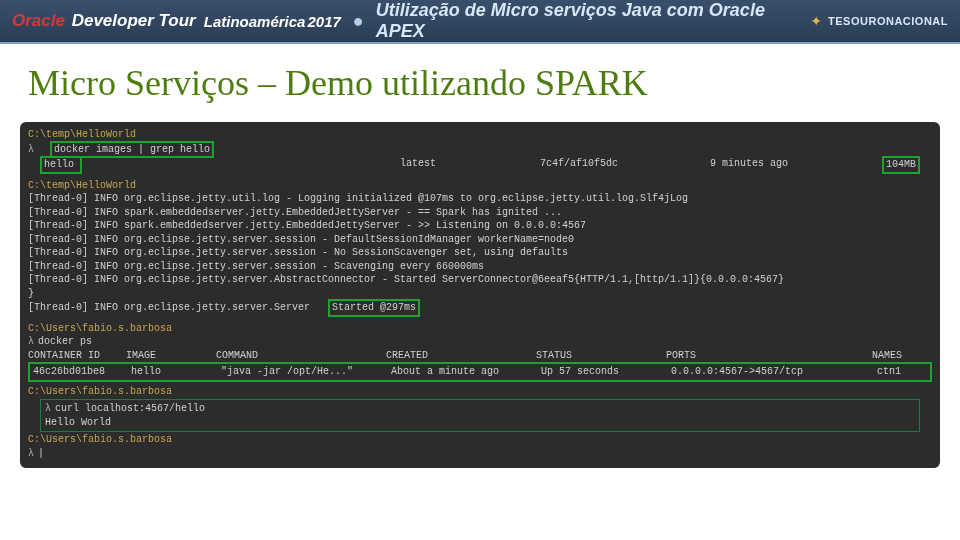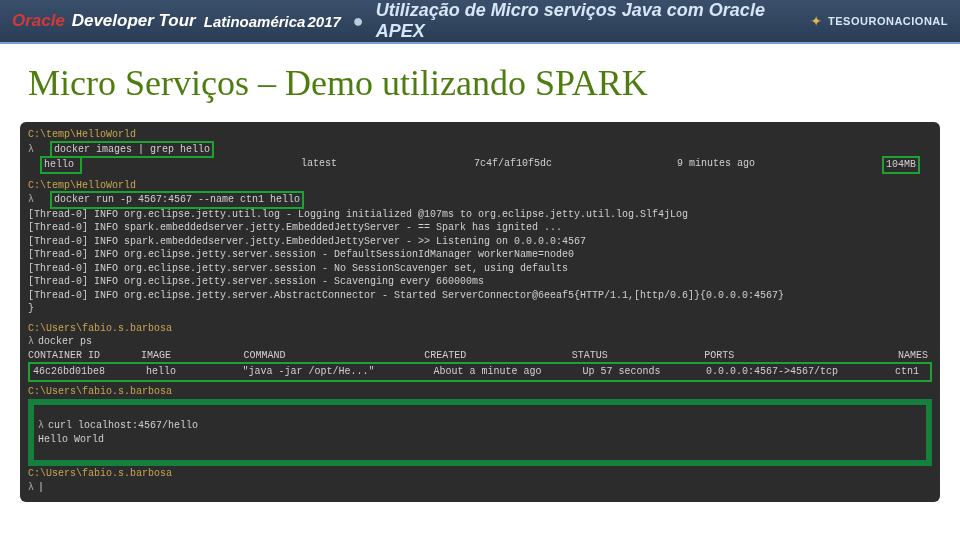--- a/index.html
+++ b/index.html
@@ -41,27 +41,27 @@
     padding: 6px 8px 8px 8px;
     line-height: 1.35;
     border-radius: 6px;
   }
   .term-line { white-space: pre; }
   .prompt-path { color: #c8a64f; }
   .prompt-sym { color: #a8a8a8; margin-right: 4px; }
   .cmd { color: #d0d0d0; }
   .box-green { display: inline-block; border: 2px solid #1aa32e; padding: 0 2px; margin: -1px 12px; }
   .box-green-wide { border: 2px solid #1aa32e; display: block; padding: 1px 3px; }
-  .hello-big-border { border: 6px solid #15803d; display: block; padding: 14px 4px; margin: 1px 0; }
-  .trow { display: flex; gap: 33px; }
+  .hello-big-border { border: 1px solid #15803d; display: block; padding: 2px 4px; margin: 1px 12px; }
+  .trow { display: flex; }
   .tcell { padding-right: 8px; }
   .c-id    { width: 98px; }
   .c-img   { width: 90px; }
   .c-cmd   { width: 170px; }
-  .c-crt   { width: 150px; margin-left: 18px; }
+  .c-crt   { width: 150px; }
   .c-sts   { width: 130px; }
   .c-prt   { width: 190px; }
   .c-nm    { width: 50px; padding-left: 16px; }
   .sep-blank { height: 6px; }
   .sep-blank-sm { height: 3px; }
 </style>
 </head>
 <body>
 
 <div class="header-bar">
@@ -91,29 +91,29 @@
     <span class="box-green" style="padding:0 6px 0 2px;"><span>hello</span></span>
     <span style="flex:1"></span>
     <span style="width:140px">latest</span>
     <span style="width:170px">7c4f/af10f5dc</span>
     <span style="width:160px">9 minutes ago</span>
     <span class="box-green"><span>104MB</span></span>
   </div>
 
   <div class="sep-blank"></div>
   <div class="term-line"><span class="prompt-path">C:\temp\HelloWorld</span></div>
-  <div class="term-line"><span class="prompt-sym">λ</span><span class="box-green"><span class="cmd">docker run -p 4567:4567 --name ctn1 hello</span></span></div>
   <div class="term-line">[Thread-0] INFO org.eclipse.jetty.util.log - Logging initialized @107ms to org.eclipse.jetty.util.log.Slf4jLog</div>
   <div class="term-line">[Thread-0] INFO spark.embeddedserver.jetty.EmbeddedJettyServer - == Spark has ignited ...</div>
   <div class="term-line">[Thread-0] INFO spark.embeddedserver.jetty.EmbeddedJettyServer - &gt;&gt; Listening on 0.0.0.0:4567</div>
   <div class="term-line">[Thread-0] INFO org.eclipse.jetty.server.session - DefaultSessionIdManager workerName=node0</div>
   <div class="term-line">[Thread-0] INFO org.eclipse.jetty.server.session - No SessionScavenger set, using defaults</div>
   <div class="term-line">[Thread-0] INFO org.eclipse.jetty.server.session - Scavenging every 660000ms</div>
-  <div class="term-line">[Thread-0] INFO org.eclipse.jetty.server.AbstractConnector - Started ServerConnector@6eeaf5{HTTP/1.1,[http/0.6]}{0.0.0.0:4567}</div>
+  <div class="term-line">[Thread-0] INFO org.eclipse.jetty.server.AbstractConnector - Started ServerConnector@6eeaf5{HTTP/1.1,[http/1.1]}{0.0.0.0:4567}</div>
   <div class="term-line">}</div>
+  <div class="term-line"><span>[Thread-0] INFO org.eclipse.jetty.server.Server </span><span class="box-green"><span>Started @297ms</span></span></div>
 
   <div class="sep-blank"></div>
   <div class="term-line"><span class="prompt-path">C:\Users\fabio.s.barbosa</span></div>
   <div class="term-line"><span class="prompt-sym">λ</span><span class="cmd">docker ps</span></div>
   <div class="trow term-line">
     <span class="tcell c-id">CONTAINER ID</span>
     <span class="tcell c-img">IMAGE</span>
     <span class="tcell c-cmd">COMMAND</span>
     <span class="tcell c-crt">CREATED</span>
     <span class="tcell c-sts">STATUS</span>

